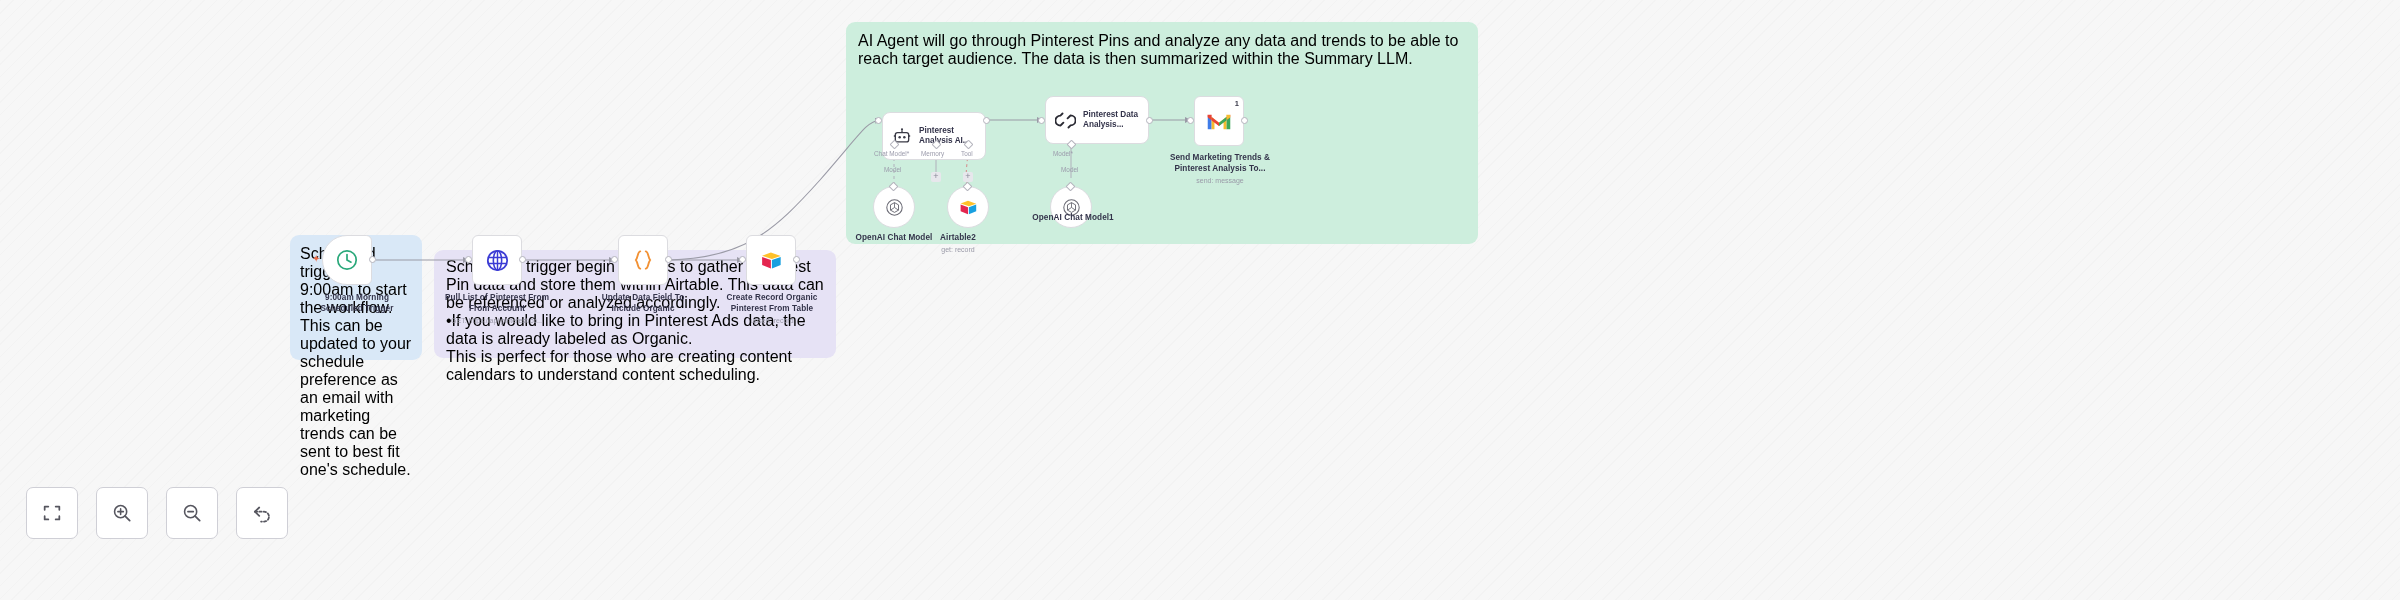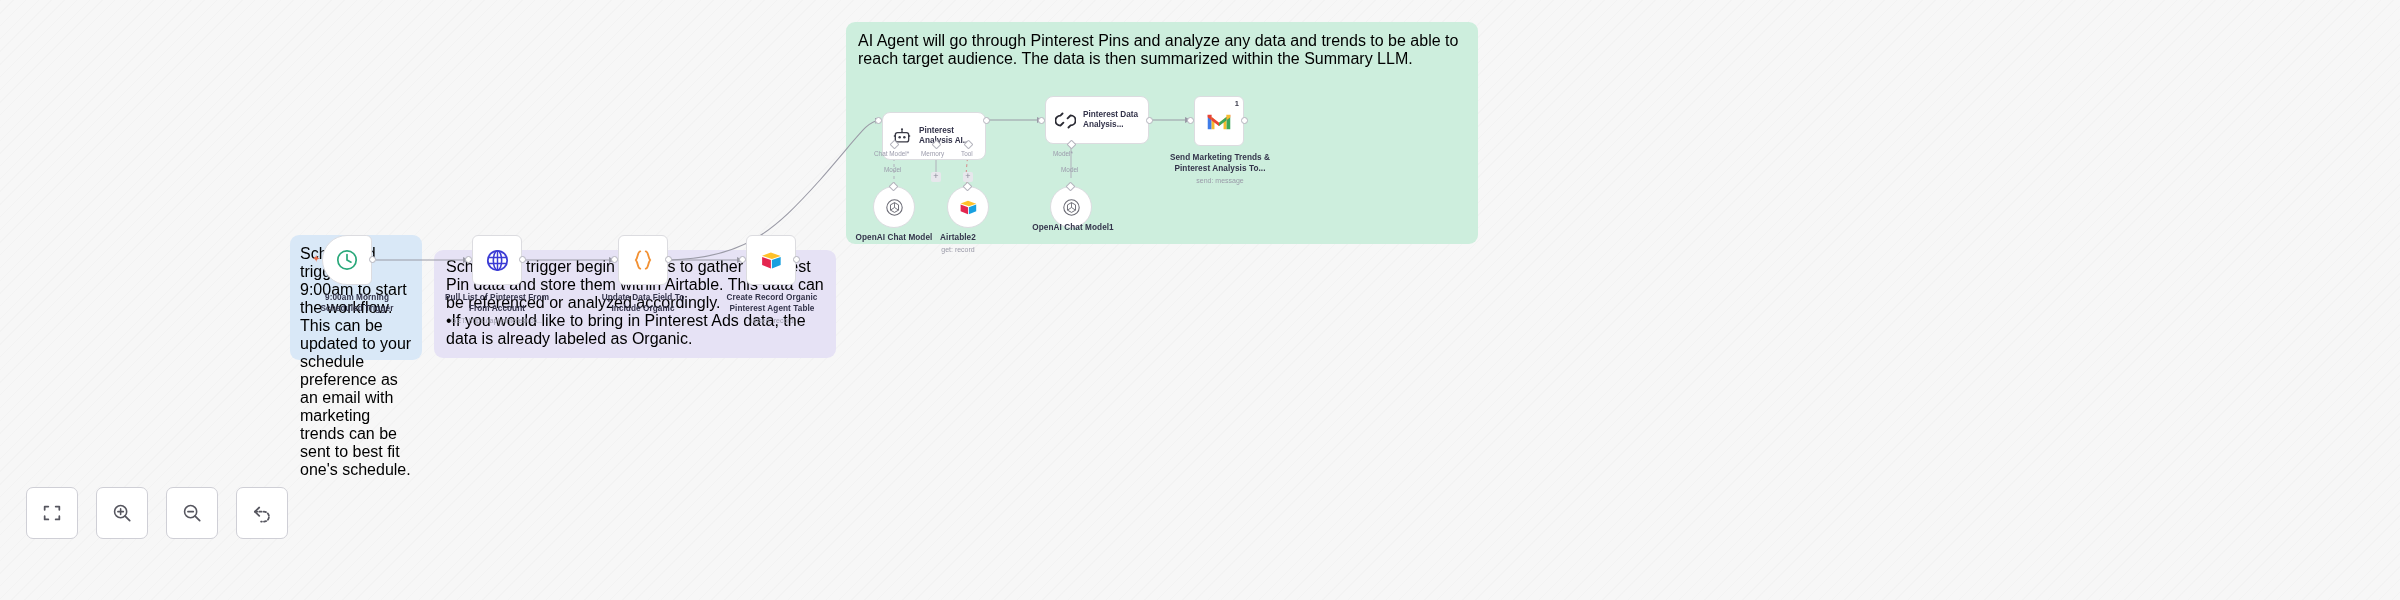--- a/index.html
+++ b/index.html
@@ -129,20 +129,21 @@
   <div id="panel-green"></div>
 
   <div class="note-text" style="left:300px; top:245px; width:116px;">
     <p>Scheduled trigger at 9:00am to start the workflow.</p>
     <p>This can be updated to your schedule preference as an email with marketing trends can be sent to best fit one's schedule.</p>
   </div>
 
   <div class="note-text" style="left:446px; top:258px; width:382px;">
     <p>Scheduled trigger begin process to gather Pinterest Pin data and store them within Airtable. This data can be referenced or analyzed accordingly.</p>
     <p>•If you would like to bring in Pinterest Ads data, the data is already labeled as Organic.</p>
+    <p>This is perfect for those who are creating content calendars to understand content scheduling.</p>
   </div>
 
   <div class="note-text" style="left:858px; top:32px; width:608px;">
     <p>AI Agent will go through Pinterest Pins and analyze any data and trends to be able to reach target audience. The data is then summarized within the Summary LLM.</p>
   </div>
 
   <svg id="edges">
     <defs>
       <marker id="arrow" markerWidth="6" markerHeight="6" refX="5" refY="3" orient="auto" markerUnits="userSpaceOnUse">
         <path d="M0,0 L6,3 L0,6 Z" fill="#9a9aa6"></path>
@@ -213,21 +214,21 @@
     <svg width="25" height="25" viewBox="0 0 24 24">
       <path d="M3 7.5 L11.4 4.2 L20.8 7.6 L12.4 10.6 Z" fill="#ffc12a"></path>
       <path d="M12.4 11.6 L20.8 8.6 L20.8 16.4 L12.4 19.6 Z" fill="#18a0e0"></path>
       <path d="M3 8.6 L11.4 11.6 L11.4 19.6 L3 16.4 Z" fill="#e4264f"></path>
     </svg>
   </div>
   <div class="port" style="left:739px; top:256px;"></div>
   <div class="port" style="left:793px; top:256px;"></div>
   <div class="node-caption" style="left:716px; top:292px; width:112px;">
     <span>Create Record Organic</span><br>
-    <span>Pinterest Agent Table</span>
+    <span>Pinterest From Table</span>
     <span class="node-sub">upsert: record</span>
   </div>
 
   <div class="node wide" style="left:882px; top:112px;">
     <svg width="20" height="20" viewBox="0 0 24 24">
       <rect x="4" y="8" width="16" height="11" rx="2.6" fill="none" stroke="#3a3a46" stroke-width="1.6"></rect>
       <circle cx="9.2" cy="13.4" r="1.5" fill="#3a3a46"></circle>
       <circle cx="14.8" cy="13.4" r="1.5" fill="#3a3a46"></circle>
       <path d="M12 8 L12 5" stroke="#3a3a46" stroke-width="1.6"></path>
       <circle cx="12" cy="4" r="1.3" fill="#3a3a46"></circle>
@@ -293,21 +294,21 @@
   <div class="port-label" style="left:1061px; top:166px;">Model</div>
 
   <div class="node circle" style="left:1050px; top:186px;">
     <svg width="21" height="21" viewBox="0 0 24 24">
       <path d="M12 3.2 A8.8 8.8 0 1 0 12 20.8 A8.8 8.8 0 1 0 12 3.2 Z" fill="none" stroke="#6a6a74" stroke-width="1.2"></path>
       <path d="M7.4 9 L12 6.4 L16.6 9 L16.6 15 L12 17.6 L7.4 15 Z" fill="none" stroke="#6a6a74" stroke-width="1.1"></path>
       <path d="M12 6.4 L12 12 L16.6 15 M12 12 L7.4 15" fill="none" stroke="#6a6a74" stroke-width="1"></path>
     </svg>
   </div>
   <div class="port diamond" style="left:1067px; top:183px;"></div>
-  <div class="node-caption" style="left:1015px; top:222px; width:116px;">
+  <div class="node-caption" style="left:1015px; top:212px; width:116px;">
     <span>OpenAI Chat Model1</span>
   </div>
 
   <div class="node square" style="left:1194px; top:96px;">
     <span class="badge">1</span>
     <svg width="26" height="20" viewBox="0 0 24 18">
       <path d="M1.6 16.4 L1.6 4.4 L12 12 L22.4 4.4 L22.4 16.4" fill="none" stroke="#ffffff" stroke-width="0"></path>
       <path d="M1.6 16.6 V5.2 L5.2 5.2 V16.6 Z" fill="#3f7ce8"></path>
       <path d="M18.8 16.6 V5.2 L22.4 5.2 V16.6 Z" fill="#3ea75a"></path>
       <path d="M1.6 3.2 L12 11.2 L22.4 3.2 L22.4 5.4 L12 13.4 L1.6 5.4 Z" fill="#e84435"></path>

